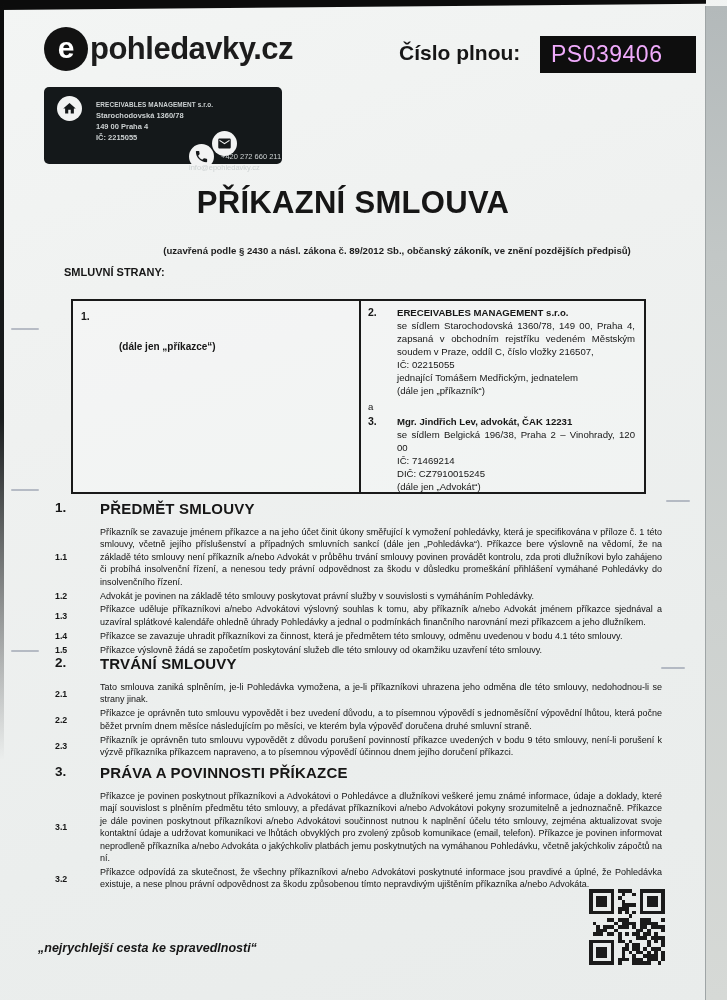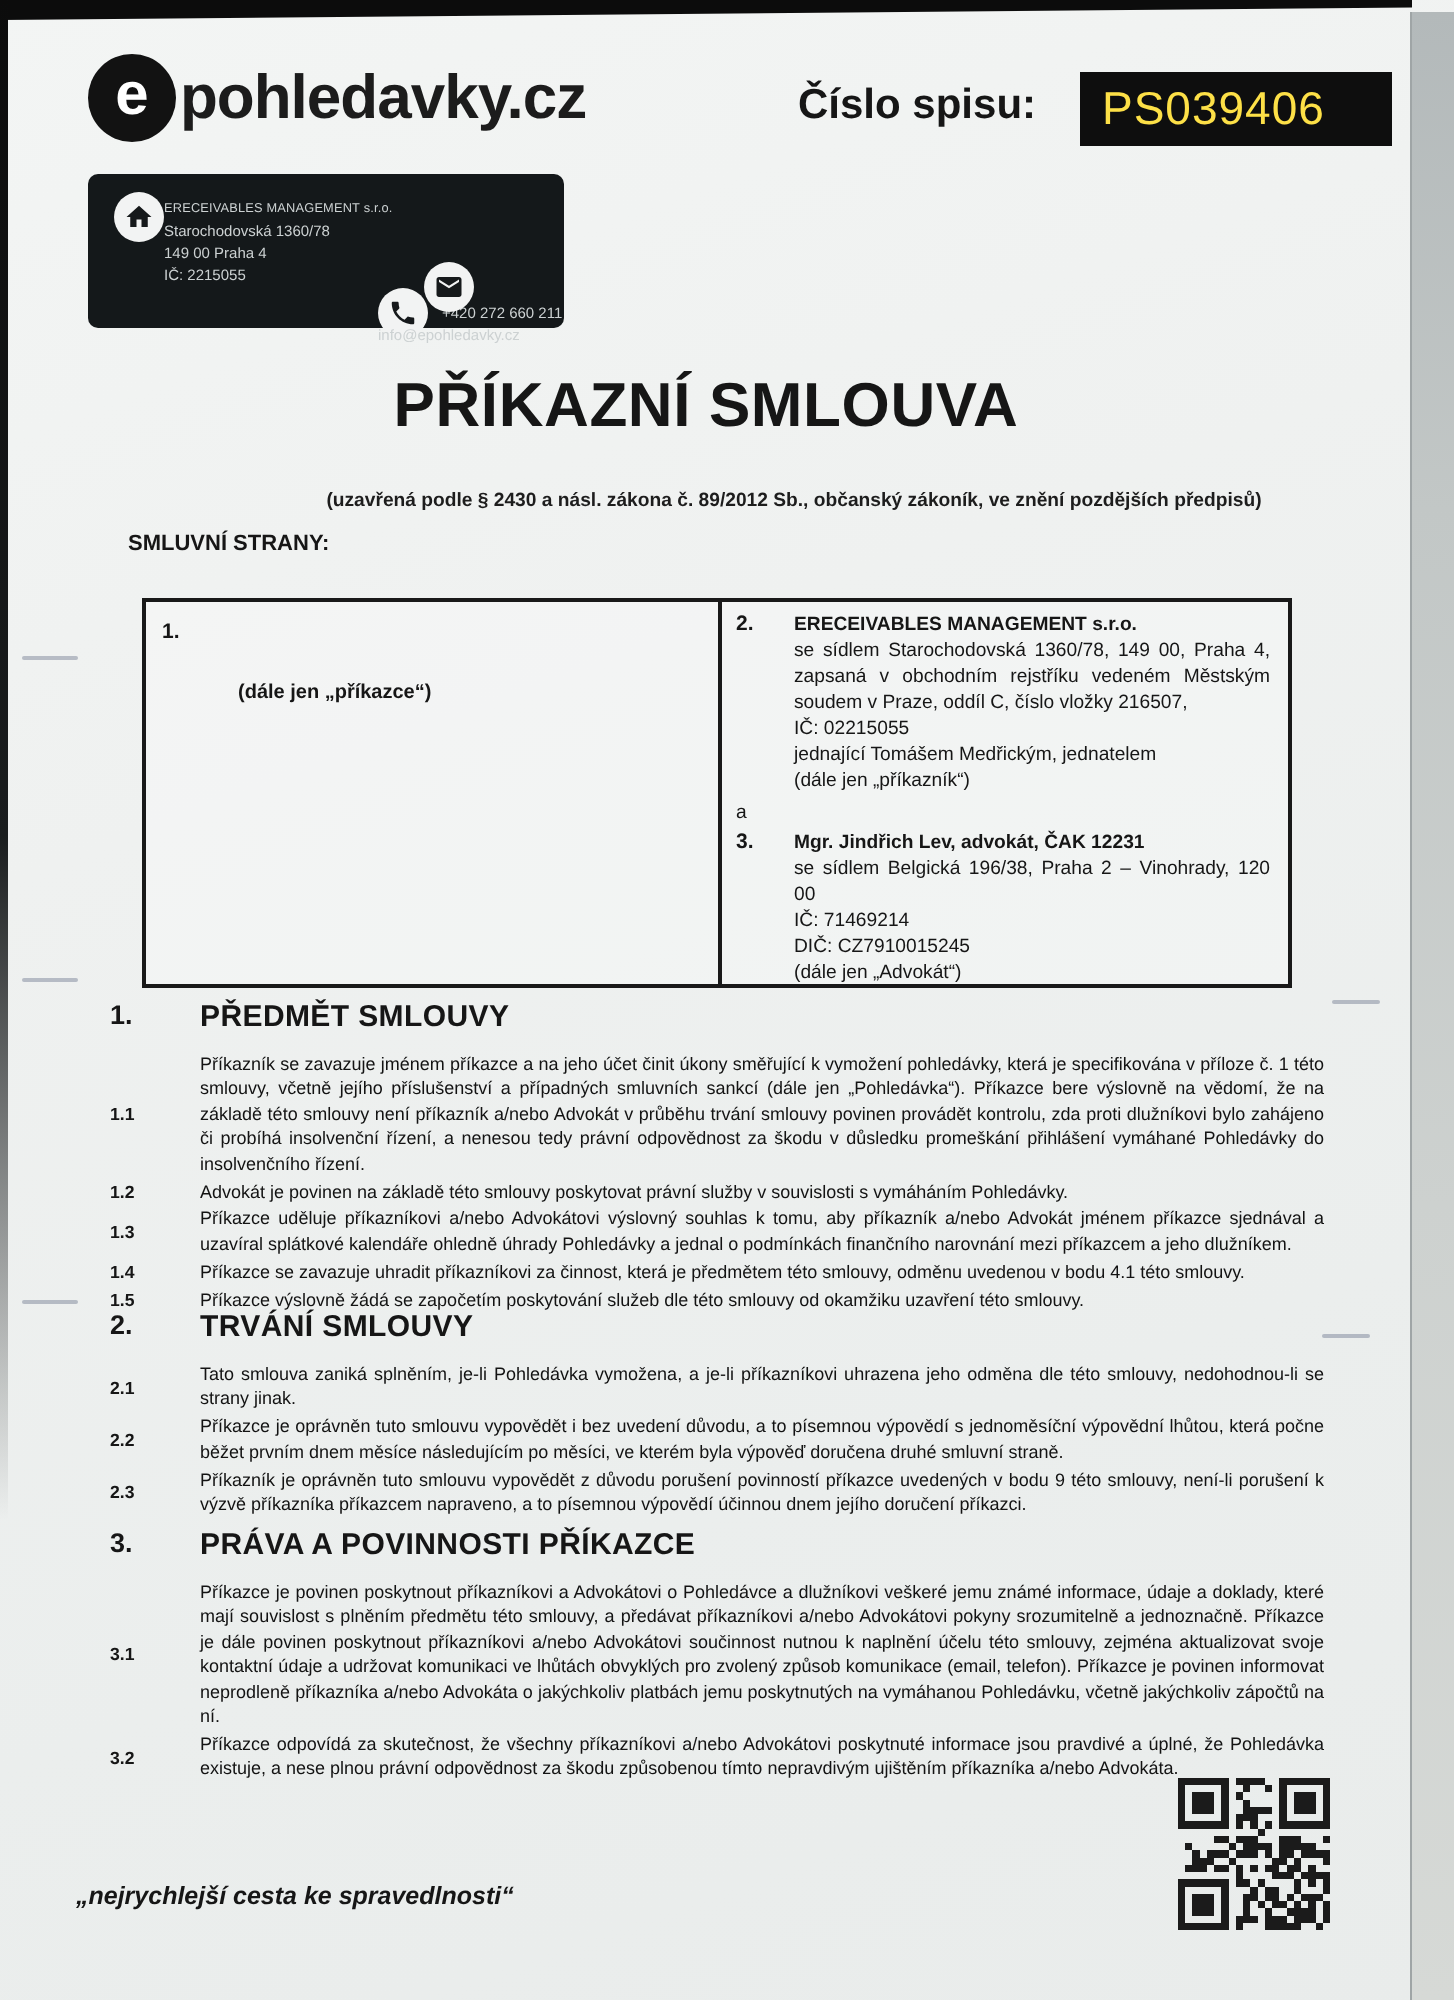--- a/index.html
+++ b/index.html
@@ -19,30 +19,30 @@
   .mark{position:absolute;height:2px;background:rgba(90,100,125,.38);border-radius:1px;}
 
   
   .logo-row{position:absolute;left:44px;top:27px;display:flex;align-items:center;}
   .e-circle{width:44px;height:44px;border-radius:50%;background:#121212;color:#fff;
     display:flex;align-items:center;justify-content:center;font-size:30px;font-weight:700;
     padding-bottom:3px;box-sizing:border-box;}
   .logo-text{font-size:31px;font-weight:700;letter-spacing:-.5px;color:#1c1c1c;margin-left:2px;}
   .case-label{position:absolute;left:399px;top:41px;font-size:21px;font-weight:700;}
   .case-box{position:absolute;left:540px;top:36px;width:156px;height:37px;background:#0e0e0e;
-    color:#fde047;font-size:23px;display:flex;align-items:center;padding-left:11px;
+    color:#f0abfc;font-size:23px;display:flex;align-items:center;padding-left:11px;
     box-sizing:border-box;letter-spacing:.5px;}
 
   
   .contact-card{position:absolute;left:44px;top:87px;width:238px;height:77px;background:#14181a;
     border-radius:5px;color:#ccd1d2;font-size:7.5px;}
   .cc-icon{width:25px;height:25px;border-radius:50%;background:#f2f3f3;display:flex;
     align-items:center;justify-content:center;flex:0 0 25px;}
   .cc-icon svg{width:15px;height:15px;fill:#16191b;}
-  .cc-left{position:absolute;left:13px;top:9px;display:flex;gap:0;width:120px;}
+  .cc-left{position:absolute;left:13px;top:9px;display:flex;gap:14px;width:120px;font-weight:bold;}
   .cc-left .cc-lines{line-height:11px;padding-top:3px;}
   .cc-company{font-size:6.4px;letter-spacing:.1px;white-space:nowrap;}
   .cc-phone{position:absolute;left:145px;top:9px;display:flex;align-items:center;gap:7px;margin-top:48px;}
   .cc-mail{position:absolute;left:145px;top:44px;display:flex;align-items:center;gap:7px;flex-direction:column;}
 
   
   .doc-title{position:absolute;left:0;top:185px;width:706px;text-align:center;
     font-size:31px;font-weight:700;letter-spacing:.3px;}
   .doc-subtitle{position:absolute;left:0;top:245px;width:706px;text-align:center;
     font-size:9.6px;font-weight:700;color:#1d1d1d;margin-left:44px;}
@@ -89,21 +89,21 @@
   <div class="mark" style="left:11px;top:650px;width:28px;"></div>
   <div class="mark" style="left:666px;top:500px;width:24px;"></div>
   <div class="mark" style="left:661px;top:667px;width:24px;"></div>
 
   <div class="logo-row">
     <div class="e-circle">
         <span>e</span>
       </div>
     <div class="logo-text">pohledavky.cz</div>
   </div>
-  <div class="case-label">Číslo spisu:</div>
+  <div class="case-label">Číslo plnou:</div>
   <div class="case-box">PS039406</div>
 
   <div class="contact-card">
     <div class="cc-left">
       <div class="cc-icon">
         <svg viewBox="0 0 24 24">
             <path d="M10 20v-6h4v6h5v-8h3L12 3 2 12h3v8z"></path>
           </svg>
       </div>
       <div class="cc-lines">

